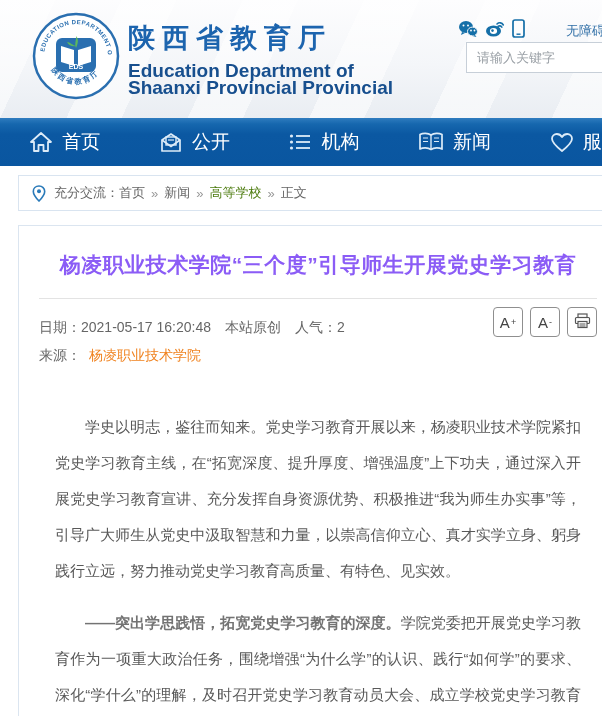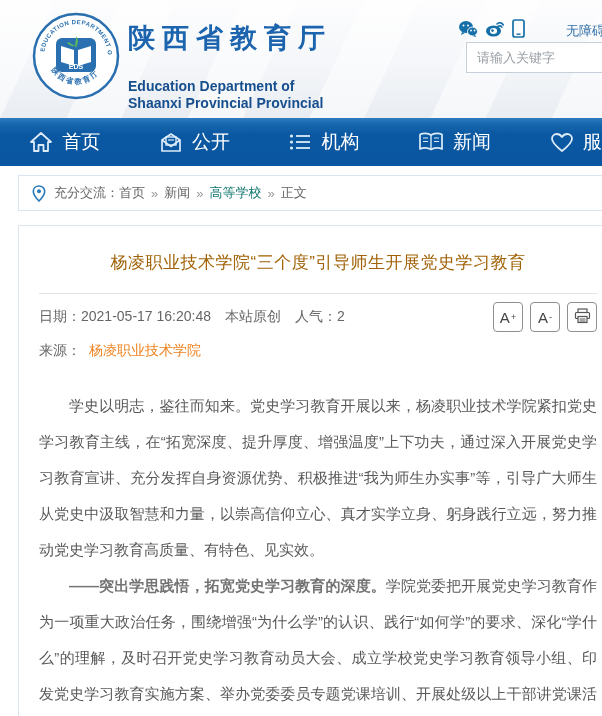--- a/index.html
+++ b/index.html
@@ -8,21 +8,21 @@
   .page{position:relative;width:602px;height:716px;overflow:hidden;}
 
   
   .header{position:relative;height:118px;
     background:linear-gradient(180deg,#fdfdfe 0%,#f4f6f9 55%,#e9edf2 100%);}
   .header:after{content:"";position:absolute;inset:0;
     background:repeating-linear-gradient(115deg,rgba(255,255,255,.55) 0 50px,rgba(255,255,255,0) 50px 110px);}
   .logo{position:absolute;left:32px;top:12px;width:88px;height:88px;z-index:2;}
   .titleblock{position:absolute;left:128px;top:20px;z-index:2;}
   .site-title-cn{font-size:27px;font-weight:bold;color:#1c64ae;letter-spacing:7px;}
-  .site-title-en{margin-top:22px;font-size:14px;font-weight:bold;color:#174f8e;line-height:17px;}
+  .site-title-en{margin-top:6px;font-size:19px;font-weight:bold;color:#174f8e;line-height:17px;}
   .social{position:absolute;left:458px;top:19px;display:flex;gap:7px;align-items:center;z-index:2;}
   .social svg{display:block;}
   .a11y{position:absolute;left:566px;top:22px;font-size:13px;color:#2f6ea6;white-space:nowrap;z-index:2;}
   .search{position:absolute;left:466px;top:42px;width:200px;height:31px;z-index:2;
     border:1px solid #c7cfd8;background:#fff;box-sizing:border-box;
     padding:0 10px;font-size:13px;color:#333;outline:none;}
   .search::placeholder{color:#9aa0a6;}
 
   
   .nav{height:48px;background:linear-gradient(180deg,#2f7cbf 0,#1667ae 6px,#0b58a2 16px,#0a56a0 100%);
@@ -30,41 +30,41 @@
   .nav-inner{width:650px;height:48px;display:flex;justify-content:space-around;align-items:center;}
   .nav-item{display:flex;align-items:center;gap:9px;color:#fff;font-size:19px;cursor:pointer;}
   .nav-item svg{display:block;}
 
   
   .crumbbox{margin:9px 0 0 18px;width:600px;height:36px;border:1px solid #d9e4f0;background:#fff;
     display:flex;align-items:center;padding:0 13px;box-sizing:border-box;font-size:13px;color:#666;}
   .crumbbox .pin{margin-right:8px;display:flex;}
   .crumb-sep{color:#999;margin:0 6px;}
   .crumb-link{color:#666;text-decoration:none;}
-  .crumb-hot{color:#0f766e;}
+  .crumb-hot{color:#4d7c0f;}
 
   
   .articlebox{margin:14px 0 0 18px;width:600px;border:1px solid #dbe5f0;background:#fff;
     box-sizing:border-box;padding:0 20px 30px;min-height:520px;}
-  .art-title{text-align:center;font-size:17px;font-weight:normal;color:#a16207;
+  .art-title{text-align:center;font-size:21px;font-weight:bold;color:#8b5cf6;
     padding:25px 0 19px;letter-spacing:.5px;}
   .art-divider{border-bottom:1px solid #e3e3e3;}
-  .meta-row{display:flex;justify-content:space-between;align-items:center;padding:8px 0 0;}
+  .meta-row{display:flex;justify-content:space-between;align-items:flex-end;padding:8px 0 0;}
   .meta-left{font-size:14px;color:#666;}
   .meta-left .sp{display:inline-block;width:14px;}
   .tools{display:flex;gap:7px;}
   .tool-btn{width:30px;height:30px;border:1px solid #8f8f8f;border-radius:4px;background:#fff;
     display:flex;align-items:center;justify-content:center;font-size:15px;color:#444;cursor:pointer;
     font-family:"Liberation Sans","DejaVu Sans",sans-serif;}
   .tool-btn sup{font-size:9px;margin-left:1px;}
   .src-row{font-size:14px;color:#666;padding:10px 0 12px;}
   .src-link{color:#f08320;text-decoration:none;margin-left:8px;}
 
   .art-body{padding-top:16px;}
-  .para{margin:0;font-size:15px;color:#595959;line-height:36px;
+  .para{margin:16px;font-size:15px;color:#595959;line-height:36px;
     text-align:justify;text-indent:2em;}
   .para .lead{font-weight:bold;color:#737373;}
 </style>
 </head>
 <body>
 
 <div class="page">
 
   <div class="header">
 

